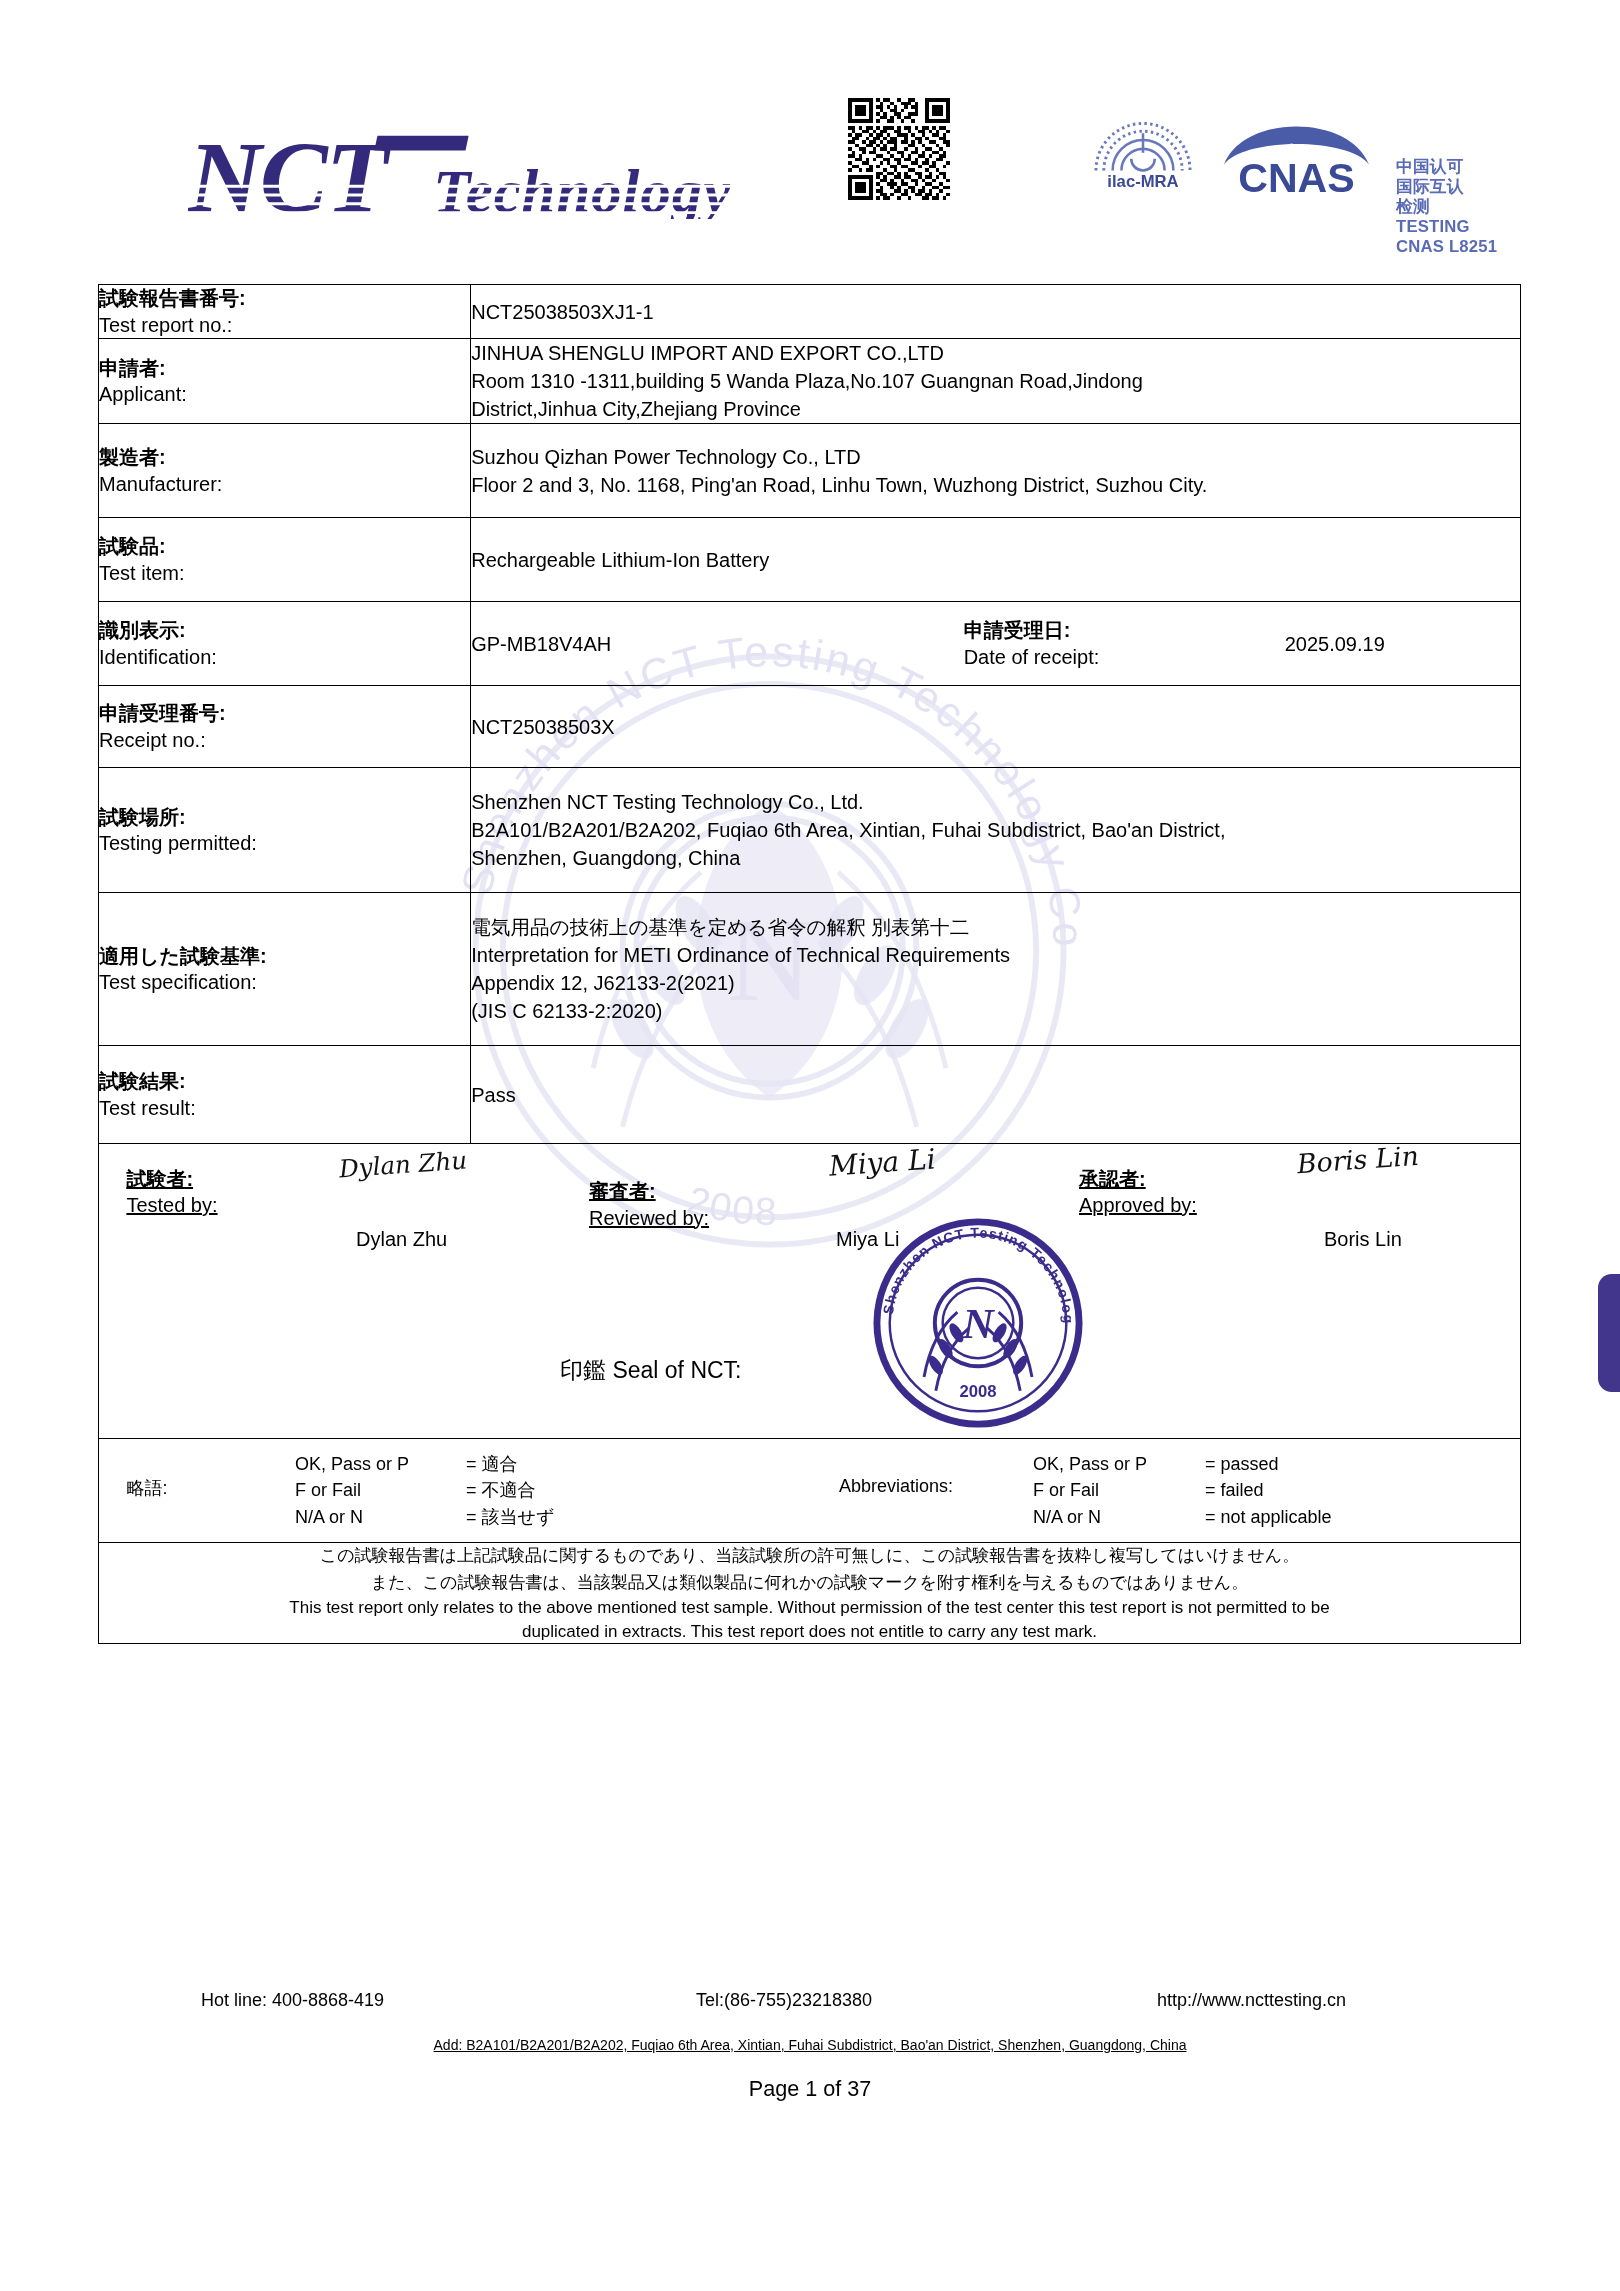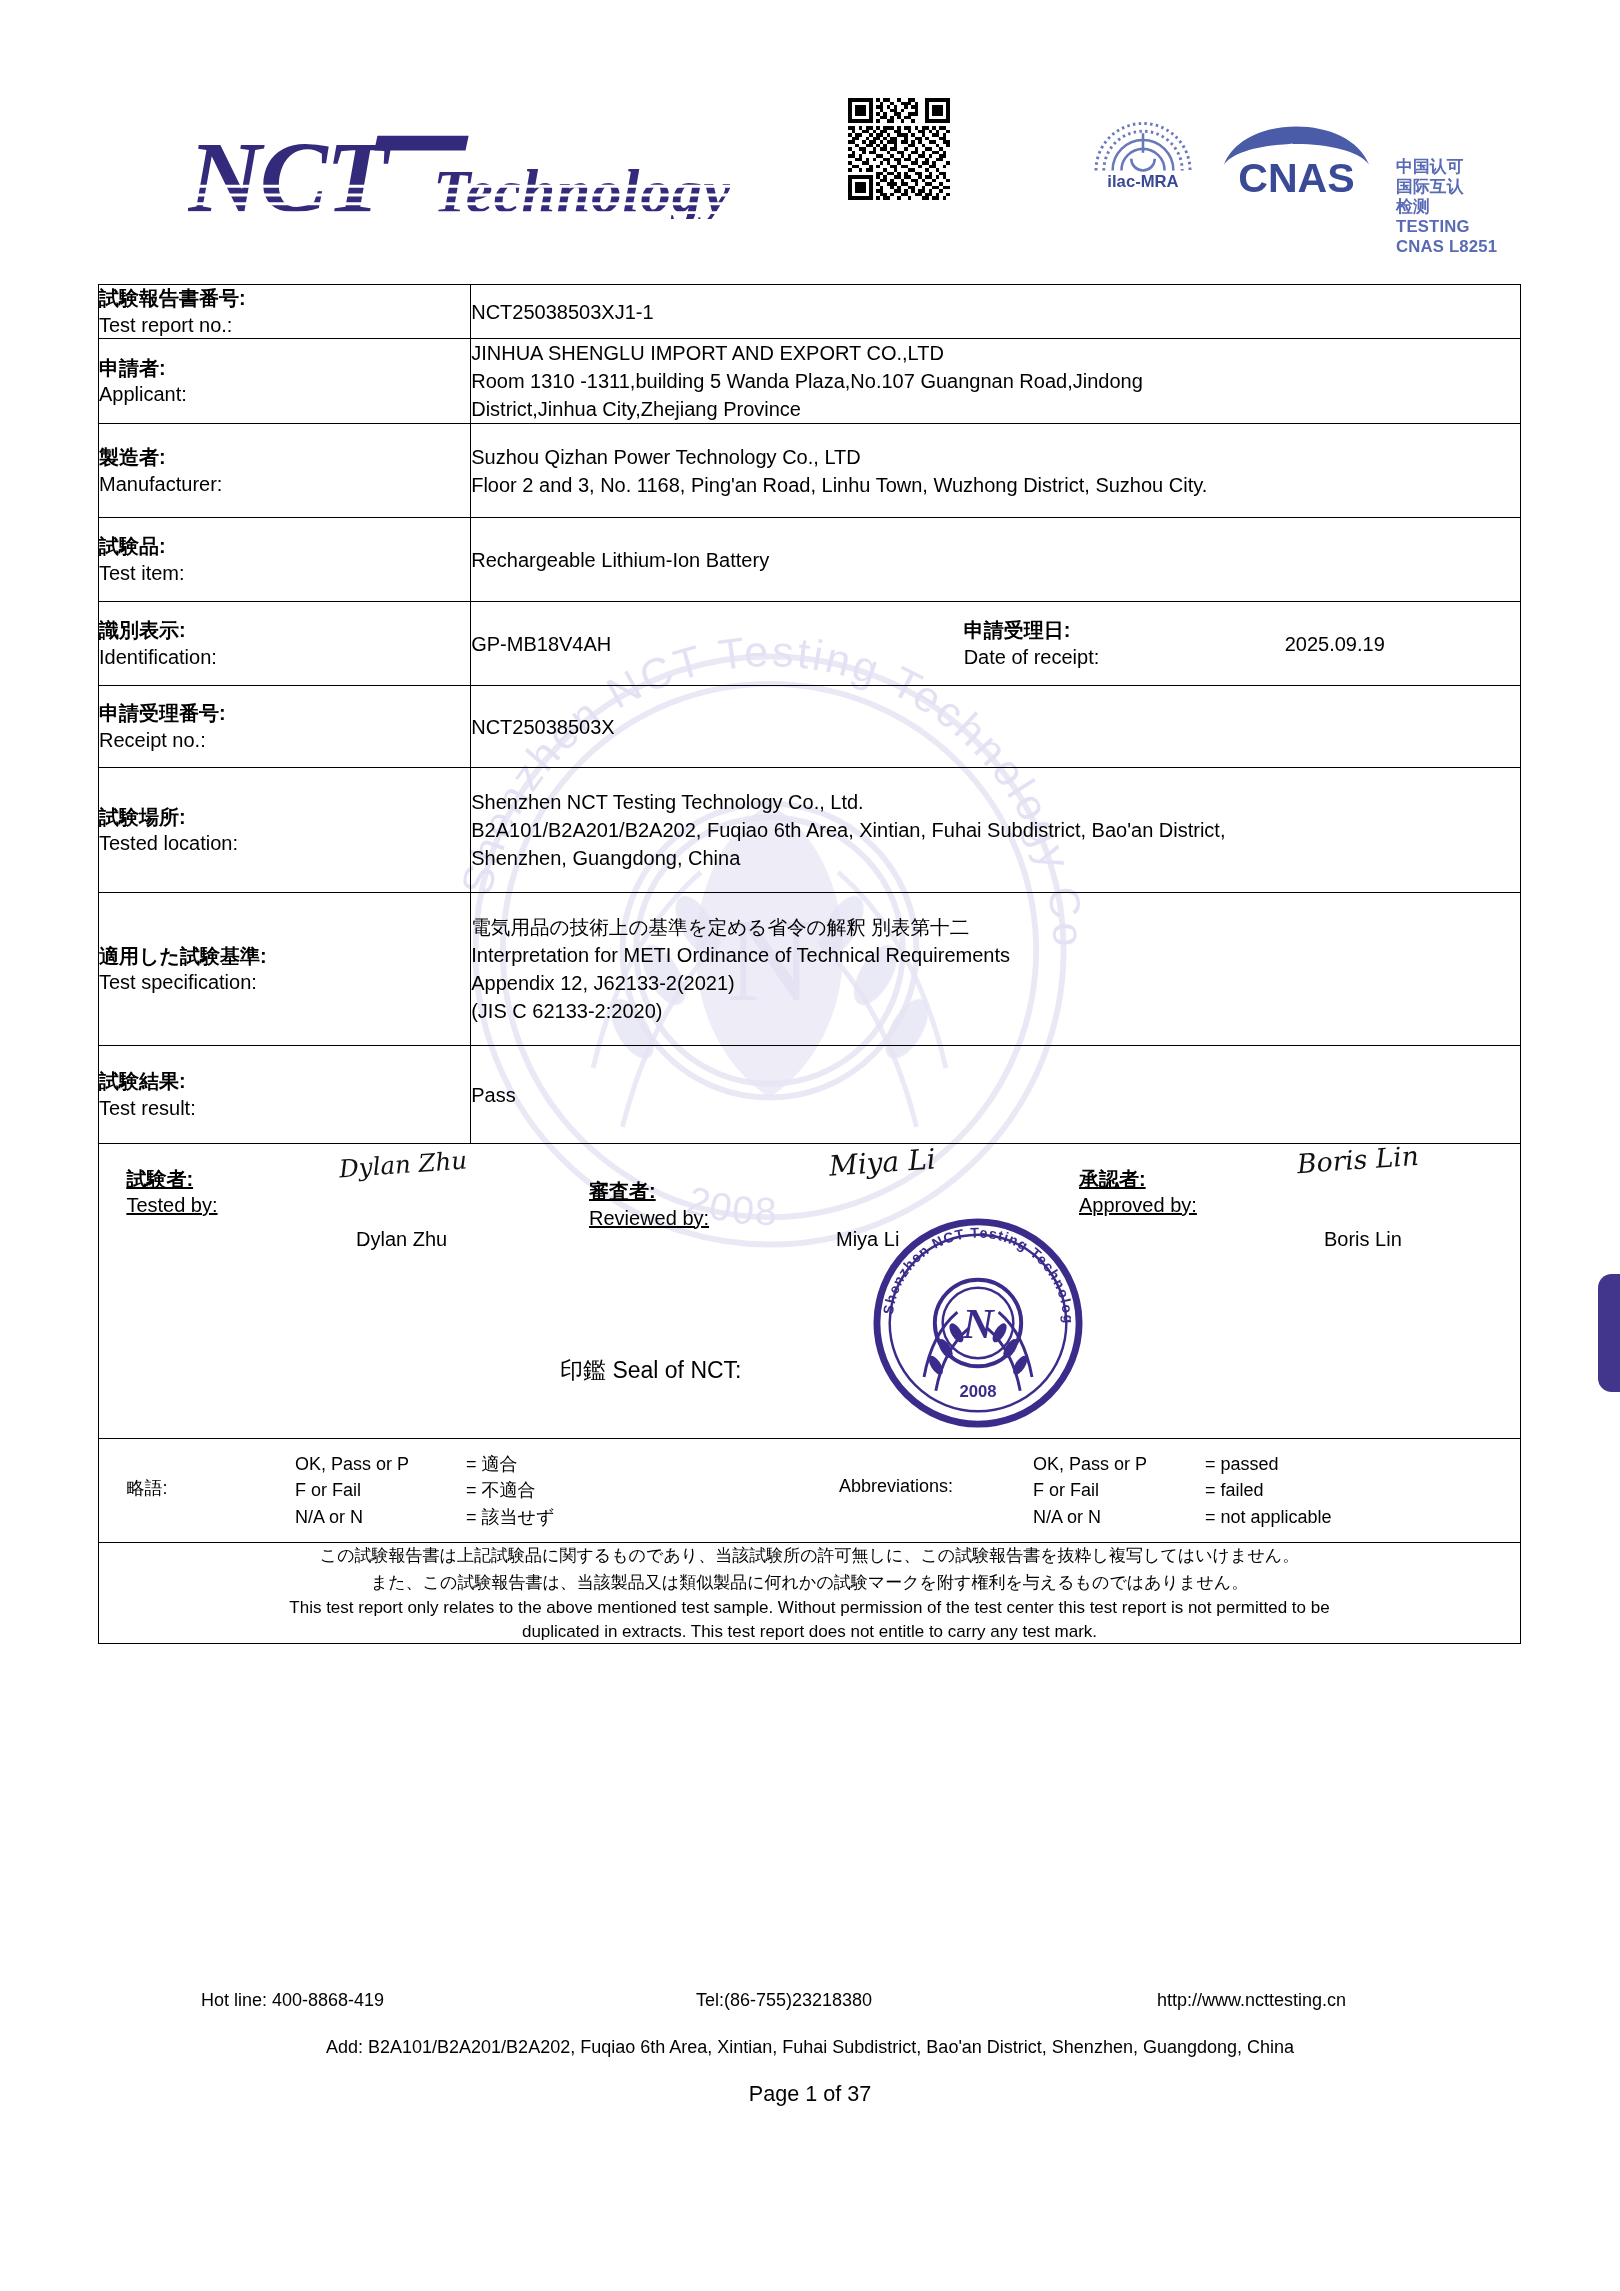--- a/index.html
+++ b/index.html
@@ -161,21 +161,21 @@
   
   .footer {
     position:absolute; left:0; top:1990px; width:1620px;
     text-align:center;
   }
   .foot-row1 {
     position:relative; height:41px; font-size:18px;
   }
   .foot-row1 span { position:absolute; white-space:nowrap; }
   .foot-add {
-    font-size:18px; margin-top:5.9px;
+    font-size:14px; margin-top:5.9px;text-decoration:underline;
   }
   .foot-page {
     font-size:21.6px; margin-top:23.5px;
   }
   .edge-mark {
     position:absolute; right:0px; top:1274px;
     width:21.6px; height:118px;
     background:#2e2080;
     border-radius:13.7px 0 0 13.7px;
     opacity:0.9;
@@ -575,21 +575,21 @@
           <span class="en">Receipt no.:</span>
         </td>
         <td class="val" colspan="3" style="height:82px">
           <span class="ln">NCT25038503X</span>
         </td>
       </tr>
 
       <tr>
         <td class="lbl">
           <span class="jp">試験場所:</span>
-          <span class="en">Tested location:</span>
+          <span class="en">Testing permitted:</span>
         </td>
         <td class="val" colspan="3" style="height:125px">
           <span class="ln">Shenzhen NCT Testing Technology Co., Ltd.</span>
           <span class="ln">B2A101/B2A201/B2A202, Fuqiao 6th Area, Xintian, Fuhai Subdistrict, Bao'an District,</span>
           <span class="ln">Shenzhen, Guangdong, China</span>
         </td>
       </tr>
 
       <tr>
         <td class="lbl">

